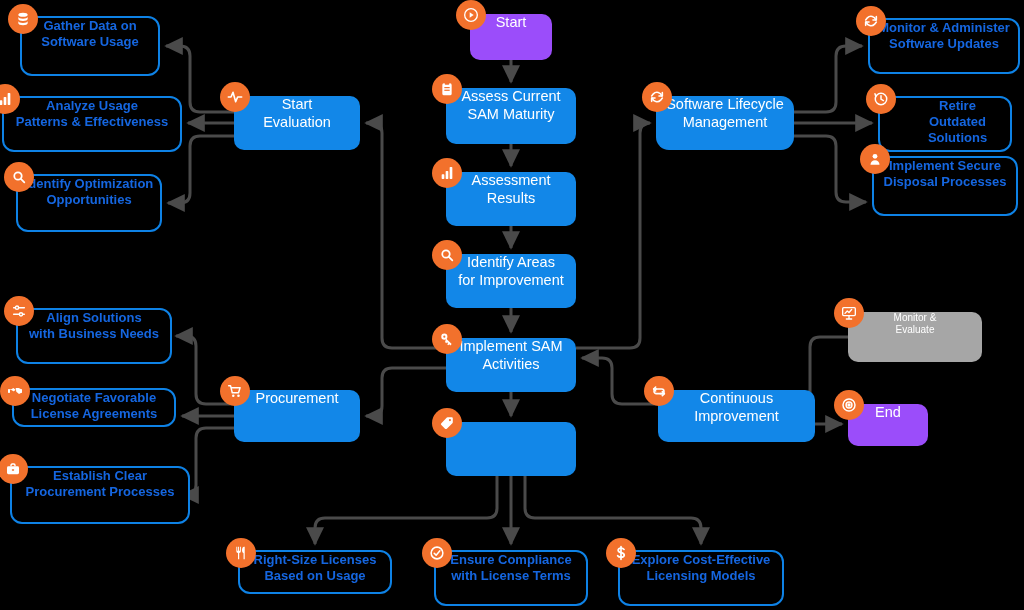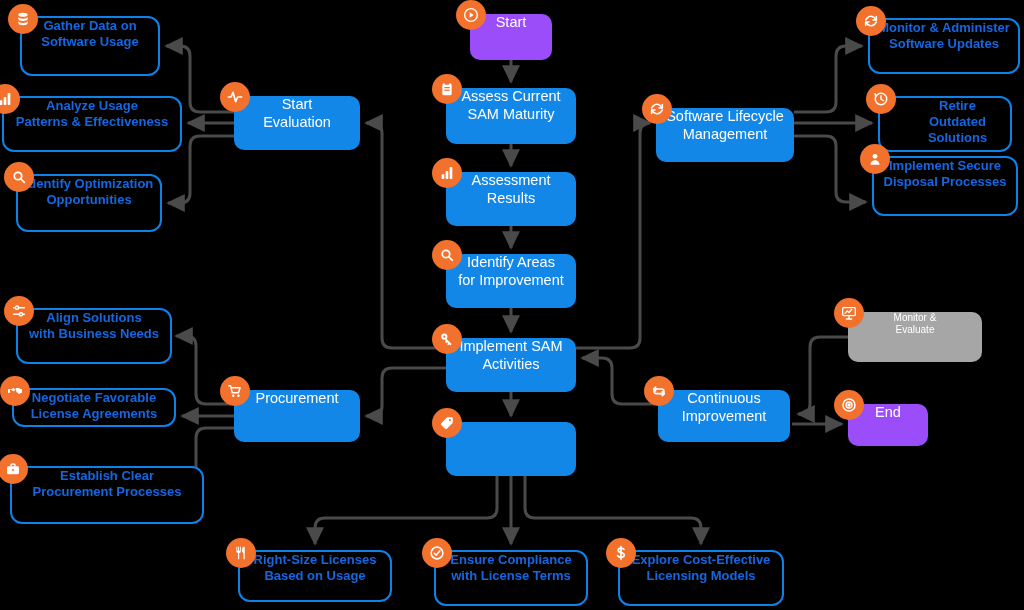--- a/index.html
+++ b/index.html
@@ -164,21 +164,21 @@
 Activities</span>
       </div>
       <div class="node n-filled" style="left: 446px; top: 422px; width: 130px; height: 54px;">
         <span class="badge" style="left: -14px; top: -14px;">
           <svg viewBox="0 0 24 24" fill="#fff">
             <path d="M3.5 12.2L11.8 3.9a2 2 0 0 1 1.4-.6h6a1.5 1.5 0 0 1 1.5 1.5v6a2 2 0 0 1-.6 1.4l-8.3 8.3a2 2 0 0 1-2.8 0l-5.5-5.5a2 2 0 0 1 0-2.8z"></path>
             <circle cx="16.4" cy="7.6" r="1.6" fill="#f2712c"></circle>
           </svg>
         </span>
       </div>
-      <div class="node n-filled" style="left: 656px; top: 108px; width: 138px; height: 54px;">
+      <div class="node n-filled" style="left: 656px; top: 96px; width: 138px; height: 54px; border-radius: 13px;">
         <span class="badge" style="left: -14px; top: -14px;">
           <svg viewBox="0 0 24 24" fill="none" stroke="#fff" stroke-width="2.4" stroke-linecap="round" stroke-linejoin="round">
             <path d="M20 5.5v5h-5"></path>
             <path d="M4 18.5v-5h5"></path>
             <path d="M19.2 10.5a7.4 7.4 0 0 0-12.6-3.2L4 10.5"></path>
             <path d="M4.8 13.5a7.4 7.4 0 0 0 12.6 3.2L20 13.5"></path>
           </svg>
         </span>
         <span class="lbl">Software Lifecycle
 Management</span>
@@ -232,21 +232,21 @@
           <svg viewBox="0 0 24 24" fill="#fff">
             <path d="M2.5 9.5h4l3-2 3.5 2.6-2.2 2a1.4 1.4 0 0 1-1.9 0L7.3 11"></path>
             <path d="M13 7.5h4.5l4 2v5l-3.5 2-4-3.4"></path>
             <rect x="1.5" y="9" width="3" height="6" rx="1"></rect>
             <rect x="19.5" y="9" width="3" height="6" rx="1"></rect>
           </svg>
         </span>
         <span class="lbl">Negotiate Favorable
 License Agreements</span>
       </div>
-      <div class="node n-outline" style="left: 10px; top: 466px; width: 194px; height: 58px;">
+      <div class="node n-outline" style="left: 10px; top: 466px; width: 180px; height: 58px;">
         <span class="badge" style="left: -14px; top: -14px;">
           <svg viewBox="0 0 24 24" fill="#fff">
             <rect x="3" y="8" width="18" height="12" rx="2.2"></rect>
             <path d="M9 8V6.2A1.6 1.6 0 0 1 10.6 4.6h2.8A1.6 1.6 0 0 1 15 6.2V8" fill="none" stroke="#fff" stroke-width="2.1"></path>
             <rect x="10.3" y="12.2" width="3.4" height="2.4" rx="0.6" fill="#f2712c"></rect>
           </svg>
         </span>
         <span class="lbl">Establish Clear
 Procurement Processes</span>
       </div>
@@ -264,21 +264,21 @@
         <span class="badge" style="left: -14px; top: -14px;">
           <svg viewBox="0 0 24 24" fill="none" stroke="#fff" stroke-width="2">
             <rect x="2.5" y="4" width="19" height="12" rx="1.6"></rect>
             <path d="M12 16v4M8 21h8" stroke-linecap="round"></path>
             <path d="M6 12.5l3.4-3.6 2.6 2.4 4-4.6" stroke-linecap="round" stroke-linejoin="round"></path>
           </svg>
         </span>
         <span class="lbl">Monitor &amp;
 Evaluate</span>
       </div>
-      <div class="node n-filled" style="left: 658px; top: 390px; width: 132px; height: 52px;">
+      <div class="node n-filled" style="left: 658px; top: 390px; width: 157px; height: 52px;">
         <span class="badge" style="left: -14px; top: -14px;">
           <svg viewBox="0 0 24 24" fill="none" stroke="#fff" stroke-width="2.4" stroke-linecap="round" stroke-linejoin="round">
             <path d="M4 9h12a3.5 3.5 0 0 1 0 7h-2"></path>
             <path d="M7 6L4 9l3 3"></path>
             <path d="M20 16H8a3.5 3.5 0 0 1 0-7"></path>
             <path d="M17 19l3-3-3-3"></path>
           </svg>
         </span>
         <span class="lbl">Continuous
 Improvement</span>
@@ -286,21 +286,21 @@
       <div class="node n-purple" style="left: 848px; top: 404px; width: 80px; height: 42px;">
         <span class="badge" style="left: -14px; top: -14px;">
           <svg viewBox="0 0 24 24" fill="none" stroke="#fff" stroke-width="2.2">
             <circle cx="12" cy="12" r="9"></circle>
             <circle cx="12" cy="12" r="4.4"></circle>
             <circle cx="12" cy="12" r="1.4" fill="#fff"></circle>
           </svg>
         </span>
         <span class="lbl">End</span>
       </div>
-      <div class="node n-outline" style="left: 238px; top: 550px; width: 154px; height: 52px;">
+      <div class="node n-outline" style="left: 238px; top: 550px; width: 154px; height: 44px;">
         <span class="badge" style="left: -14px; top: -14px;">
           <svg viewBox="0 0 24 24" fill="#fff">
             <path d="M5 2.5v7a2.5 2.5 0 0 0 2.5 2.5V21.5h1.8V12A2.5 2.5 0 0 0 11.8 9.5v-7h-1.4v6H9V2.5H7.6v6H6.4v-6z"></path>
             <path d="M16.5 2.5c-1.8 0-3 2.4-3 5.4 0 2.3 1 4 2.3 4.5V21.5h1.8V2.5z"></path>
           </svg>
         </span>
         <span class="lbl">Right-Size Licenses
 Based on Usage</span>
       </div>
       <div class="node n-outline" style="left: 434px; top: 550px; width: 154px; height: 56px;">

